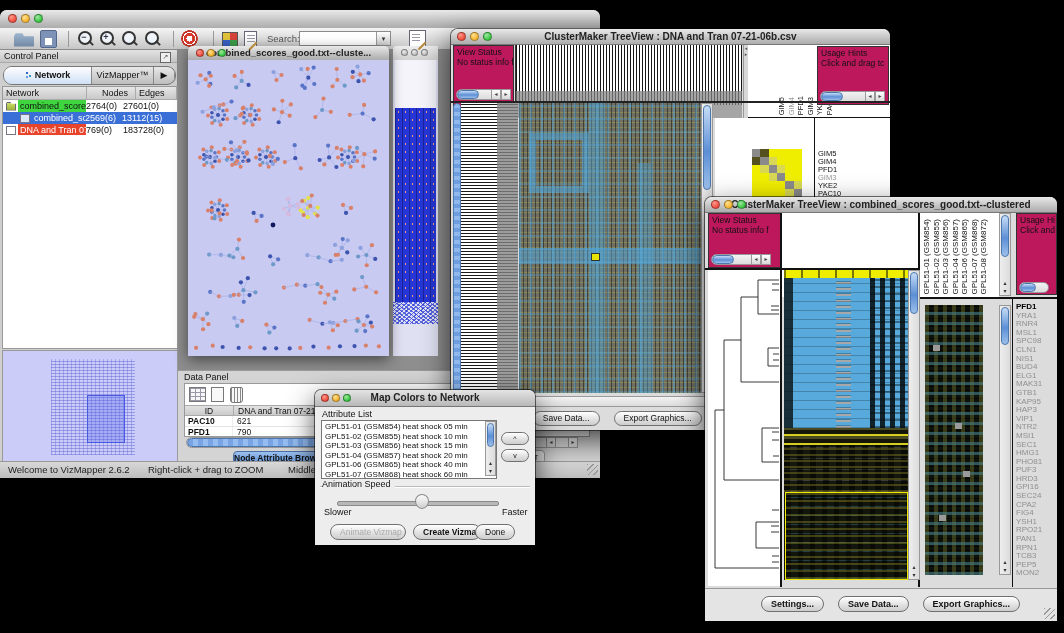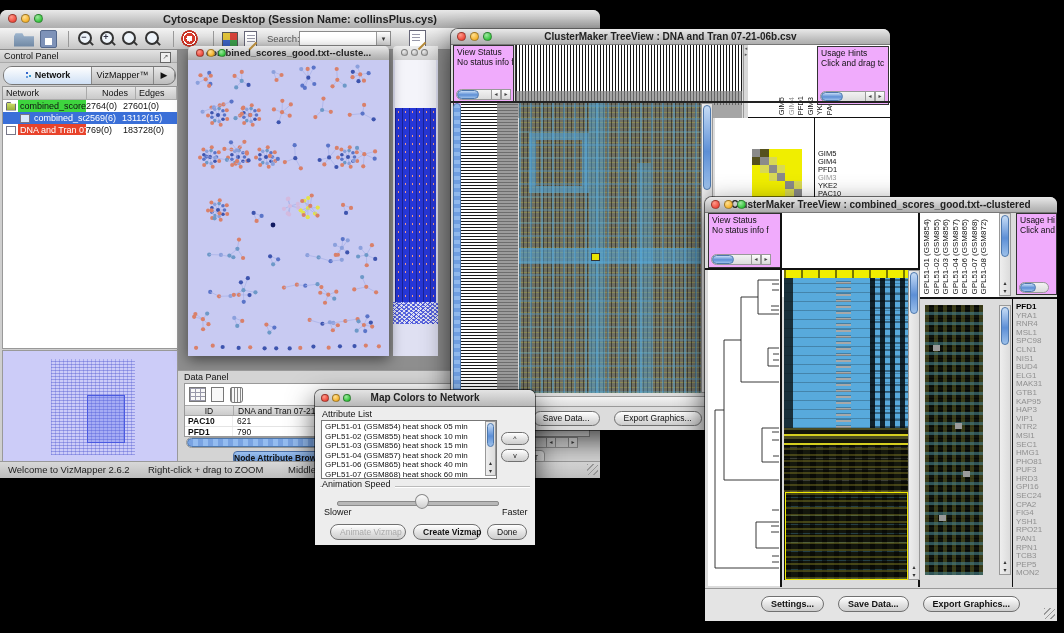--- a/index.html
+++ b/index.html
@@ -16,21 +16,21 @@
   .lt.r{background:radial-gradient(circle at 35% 30%,#ff9a8a,#ee4b3e 70%);}
   .lt.y{background:radial-gradient(circle at 35% 30%,#ffe092,#f5b32e 70%);}
   .lt.g{background:radial-gradient(circle at 35% 30%,#9fe8a0,#37c53f 70%);}
   .lt.gray{background:radial-gradient(circle at 35% 30%,#eee,#bfbfbf 70%);}
   .bluethumb{background:linear-gradient(#c6dcf6,#5d8fd6 55%,#9cc0ea);border:1px solid #4d78ad;border-radius:6px;box-sizing:border-box;}
   .track{background:linear-gradient(#f2f2f2,#dcdcdc);border:1px solid #999;border-radius:6px;box-sizing:border-box;}
   .aqbtn{background:linear-gradient(#ffffff,#e2e2e2 55%,#cdcdcd);border:1px solid #707070;
     border-radius:9px;font-size:8.5px;line-height:13px;padding:0 9px;text-align:center;
     white-space:nowrap;color:#111;box-sizing:border-box;height:15px;}
   .pane{position:absolute;box-sizing:border-box;}
-  .gpane{background:#f0abfc;border:1px solid #333;}
+  .gpane{background:#be185d;border:1px solid #333;}
   .ptxt{font-size:8.5px;line-height:9.5px;padding:2px 0 0 3px;white-space:nowrap;overflow:hidden;}
   .hsb{position:absolute;height:11px;display:flex;align-items:center;}
   .hsb .track{position:absolute;left:0;right:0;top:0;bottom:0;}
   .hsb .bluethumb{position:absolute;left:1px;top:1px;bottom:1px;width:22px;}
   .hsb .arr{position:absolute;top:0;width:10px;height:11px;background:linear-gradient(#fff,#d8d8d8);
     border:1px solid #999;font-size:6px;line-height:9px;text-align:center;box-sizing:border-box;color:#444;}
   .vsb{position:absolute;width:12px;background:linear-gradient(90deg,#eee,#dcdcdc);border:1px solid #999;box-sizing:border-box;}
   .vsb .bluethumb{position:absolute;left:1px;right:1px;top:1px;}
   .vsb .arrs{position:absolute;left:0;right:0;bottom:0;font-size:6px;line-height:8px;text-align:center;color:#333;}
   .vlabels{position:absolute;display:flex;align-items:flex-end;overflow:hidden;}
@@ -236,30 +236,29 @@
   #anim-sect{position:absolute;left:5px;top:96px;width:210px;height:1px;background:#bbb;box-shadow:0 1px 0 #fff;}
   #animlabel{position:absolute;left:7px;top:89px;font-size:9px;background:#ededed;padding-right:4px;}
   #slider-track{position:absolute;left:22px;top:111px;width:160px;height:3px;background:#b8b8b8;border:1px solid #8a8a8a;border-radius:2px;}
   #slider-thumb{position:absolute;left:100px;top:104px;width:14px;height:15px;border-radius:50% 50% 50% 50%/45% 45% 55% 55%;
     background:linear-gradient(#fdfdfd,#cfcfcf);border:1px solid #888;box-sizing:border-box;}
   #slowlbl{position:absolute;left:9px;top:117px;font-size:9px;}
   #fastlbl{position:absolute;left:187px;top:117px;font-size:9px;}
   .dlgbtn{position:absolute;top:134px;height:16px;line-height:14px;}
   #btn-animate{left:15px;width:76px;color:#aaa;}
   #btn-create{left:98px;width:68px;font-weight:bold;}
-  #btn-done{left:172px;width:40px;}
+  #btn-done{left:160px;width:40px;}
 </style>
 </head>
 <body>
 
 <div id="stage">
 
   <div class="win" id="mainwin">
     <div class="tbar">
-      <span>Cytoscape Desktop (Session Name: collinsPlus.cys)</span>
       <div class="lights">
         <div class="lt r"></div>
         <div class="lt y"></div>
         <div class="lt g"></div>
       </div>
     </div>
     <div id="toolbar">
       <span class="tico fold" style="left:14px"></span>
       <span class="tico flop" style="left:40px;width:17px"></span>
       <span class="tsep" style="left:68px"></span>

